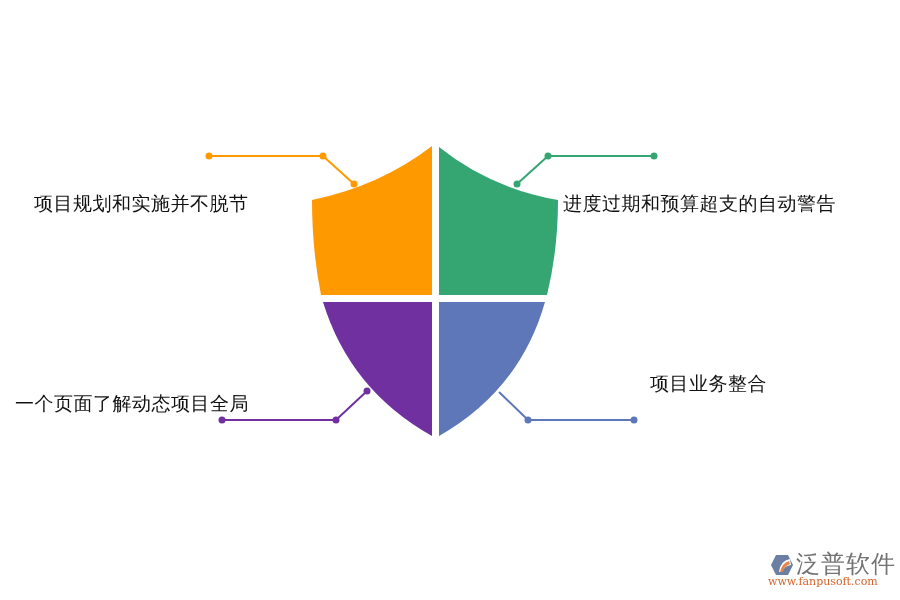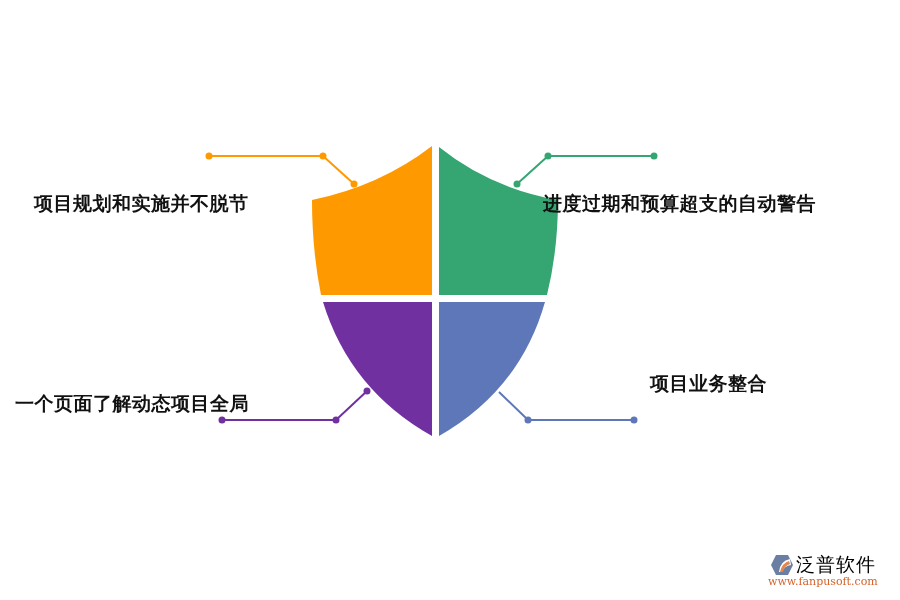--- a/index.html
+++ b/index.html
@@ -1,24 +1,24 @@
 <!DOCTYPE html>
 <html><head>
 <meta charset="utf-8">
 <style>
   html, body { margin: 0; padding: 0; }
   body { width: 900px; height: 600px; background: #ffffff; position: relative; overflow: hidden; font-family: "DejaVu Sans", "Liberation Sans", sans-serif; }
   #diagram { position: absolute; left: 0; top: 0; width: 900px; height: 600px; }
-  .label { position: absolute; font-size: 19px; font-weight: bold; color: #111111; white-space: nowrap; line-height: 24px; letter-spacing: 0.5px; }
+  .label { position: absolute; font-size: 19px; font-weight: normal; color: #111111; white-space: nowrap; line-height: 24px; letter-spacing: 0.5px; }
   #lbl-tl { left: 34px; top: 191px; }
-  #lbl-tr { left: 543px; top: 191px; }
+  #lbl-tr { left: 563px; top: 191px; }
   #lbl-bl { left: 15px; top: 391px; }
   #lbl-br { left: 650px; top: 371px; }
   #logo { position: absolute; left: 768px; top: 552px; width: 130px; height: 40px; }
-  #logo .brand { position: absolute; left: 28px; top: 0px; font-size: 19px; color: #000000; letter-spacing: 1px; line-height: 24px; }
+  #logo .brand { position: absolute; left: 28px; top: 0px; font-size: 24px; color: #737373; letter-spacing: 1px; line-height: 24px; }
   #logo .url { position: absolute; left: 0px; top: 24px; font-size: 11px; color: #d4622a; font-family: "DejaVu Serif", "Liberation Serif", serif; line-height: 12px; }
   #logo svg { position: absolute; left: 2px; top: 2px; }
 </style>
 </head>
 <body>
 
 <svg id="diagram" width="900" height="600" viewBox="0 0 900 600">
 
   <path d="M432,146 Q380,186 312,200 Q312,250 321,295 L432,295 Z" fill="#FF9900"></path>
   <path d="M439,147 Q490,188 558,200 Q558,250 547,295 L439,295 Z" fill="#35A572"></path>

